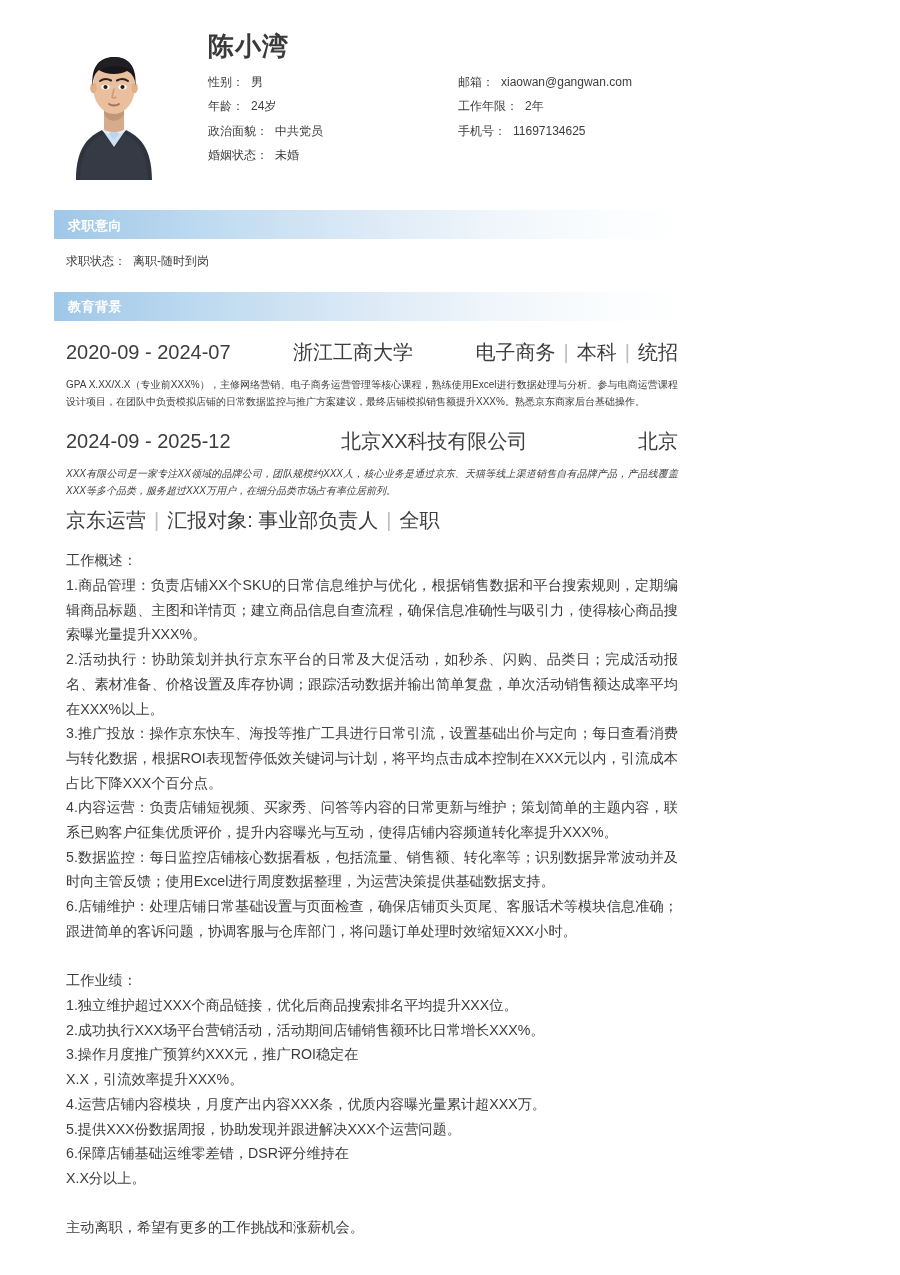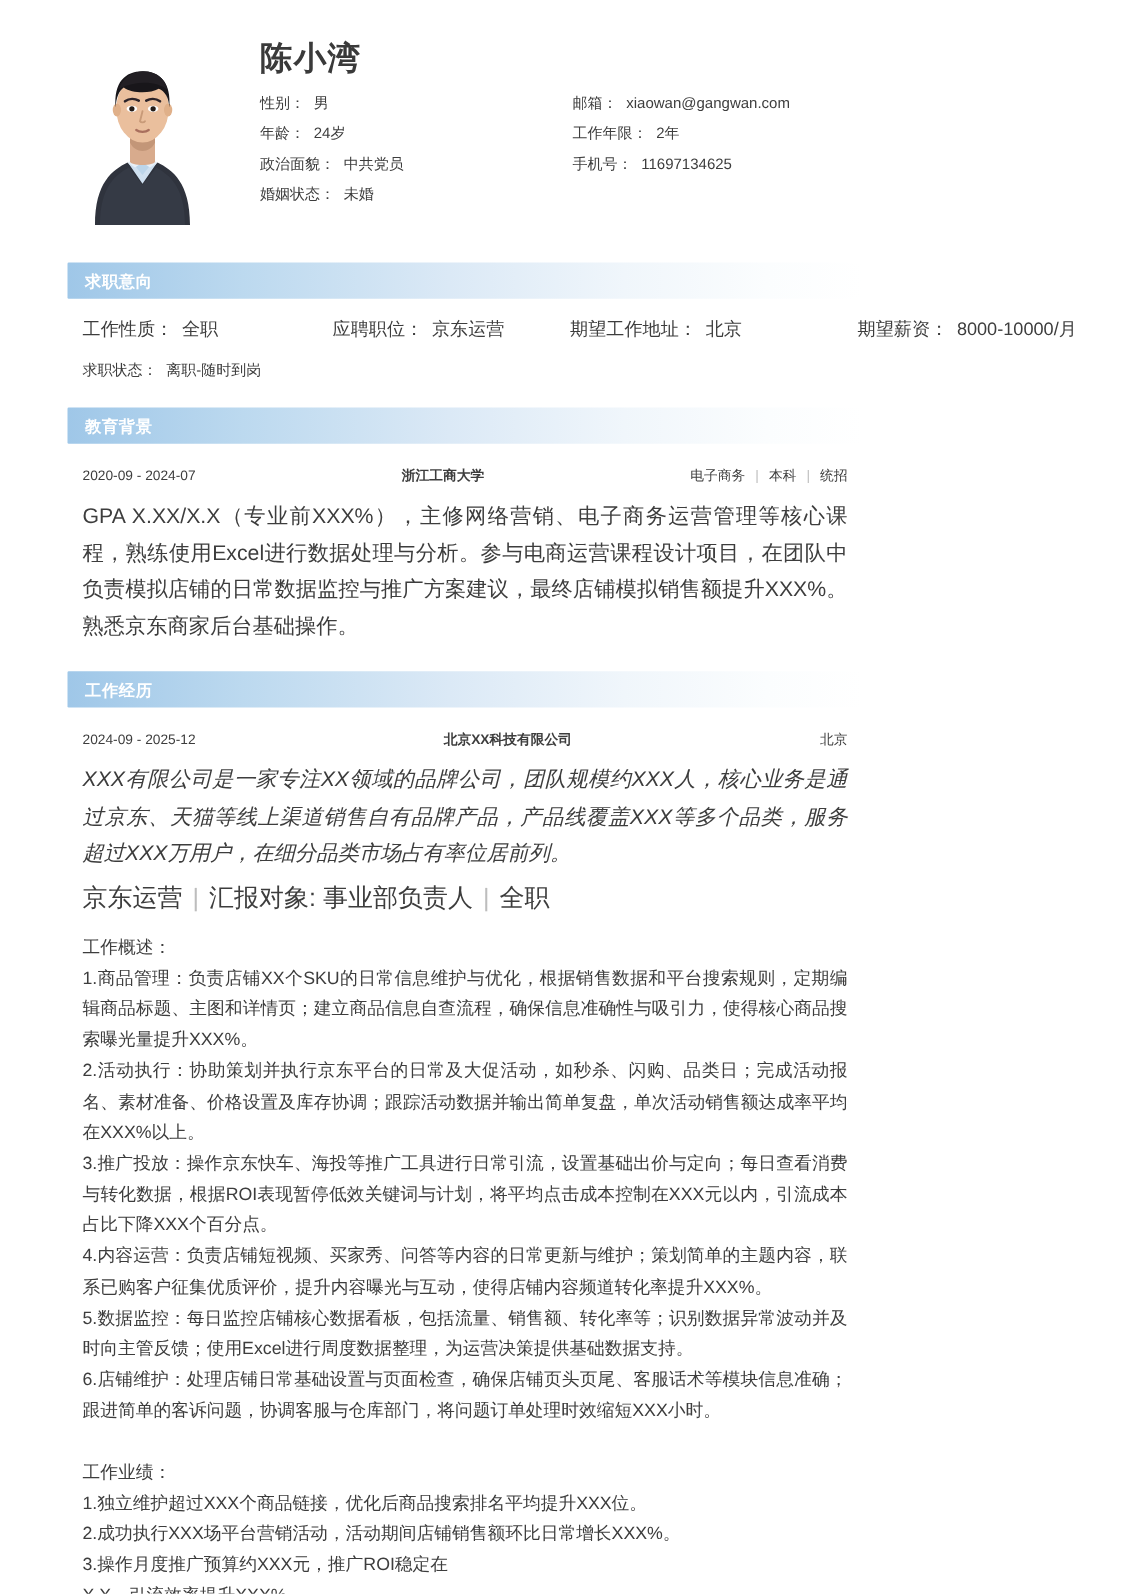--- a/index.html
+++ b/index.html
@@ -98,43 +98,42 @@
     margin-top: 16px;
   }
   .row-4 .info-cell { font-size: 14.5px; }
   .row-1 { margin-top: 15px; }
 
   .entry-head {
     position: relative;
     display: flex;
     align-items: baseline;
     margin-top: 18px;
-    font-size: 11px;
+    font-size: 20px;
     color: #3d3d3d;
   }
   .entry-head .eh-left { flex: 0 0 auto; }
   .entry-head .eh-mid {
     flex: 1 1 auto;
     text-align: center;
-    font-weight: bold;
   }
   .entry-head .eh-right {
     flex: 0 0 auto;
     text-align: right;
     white-space: nowrap;
   }
   .sep {
     display: inline-block;
     color: #bdbdbd;
     margin: 0 8px;
     font-weight: normal;
   }
 
   .desc {
-    font-size: 17px;
+    font-size: 10px;
     line-height: 1.72;
     color: #3d3d3d;
     margin-top: 10px;
     text-align: justify;
   }
   .desc.italic { font-style: italic; }
   .meta-line {
     font-size: 20px;
     color: #3d3d3d;
     margin-top: 8px;
@@ -204,48 +203,39 @@
         <div class="info-cell"><span class="lab">手机号：</span><span class="val">11697134625</span></div>
         <div class="info-cell"><span class="lab">婚姻状态：</span><span class="val">未婚</span></div>
       </div>
     </div>
   </div>
 
   <div class="section-bar">
     <span class="title">求职意向</span>
   </div>
   <div class="block">
-    <div class="row-4">
-      <div class="info-cell"><span class="lab">工作性质：</span><span class="val">全职</span></div>
-      <div class="info-cell"><span class="lab">应聘职位：</span><span class="val">京东运营</span></div>
-      <div class="info-cell"><span class="lab">期望工作地址：</span><span class="val">北京</span></div>
-      <div class="info-cell"><span class="lab">期望薪资：</span><span class="val">8000-10000/月</span></div>
-    </div>
     <div class="row-1">
       <div class="info-cell"><span class="lab">求职状态：</span><span class="val">离职-随时到岗</span></div>
     </div>
   </div>
 
   <div class="section-bar">
     <span class="title">教育背景</span>
   </div>
   <div class="block">
     <div class="entry-head">
       <span class="eh-left">2020-09 - 2024-07</span>
       <span class="eh-mid">浙江工商大学</span>
       <span class="eh-right">
         <span>电子商务</span><span class="sep">|</span><span>本科</span><span class="sep">|</span><span>统招</span>
       </span>
     </div>
     <div class="desc">GPA X.XX/X.X（专业前XXX%），主修网络营销、电子商务运营管理等核心课程，熟练使用Excel进行数据处理与分析。参与电商运营课程设计项目，在团队中负责模拟店铺的日常数据监控与推广方案建议，最终店铺模拟销售额提升XXX%。熟悉京东商家后台基础操作。</div>
   </div>
 
-  <div class="section-bar">
-    <span class="title">工作经历</span>
-  </div>
   <div class="block">
     <div class="entry-head">
       <span class="eh-left">2024-09 - 2025-12</span>
       <span class="eh-mid">北京XX科技有限公司</span>
       <span class="eh-right">北京</span>
     </div>
     <div class="desc italic">XXX有限公司是一家专注XX领域的品牌公司，团队规模约XXX人，核心业务是通过京东、天猫等线上渠道销售自有品牌产品，产品线覆盖XXX等多个品类，服务超过XXX万用户，在细分品类市场占有率位居前列。</div>
     <div class="meta-line">
       <span>京东运营</span><span class="sep">|</span><span>汇报对象: 事业部负责人</span><span class="sep">|</span><span>全职</span>
     </div>

